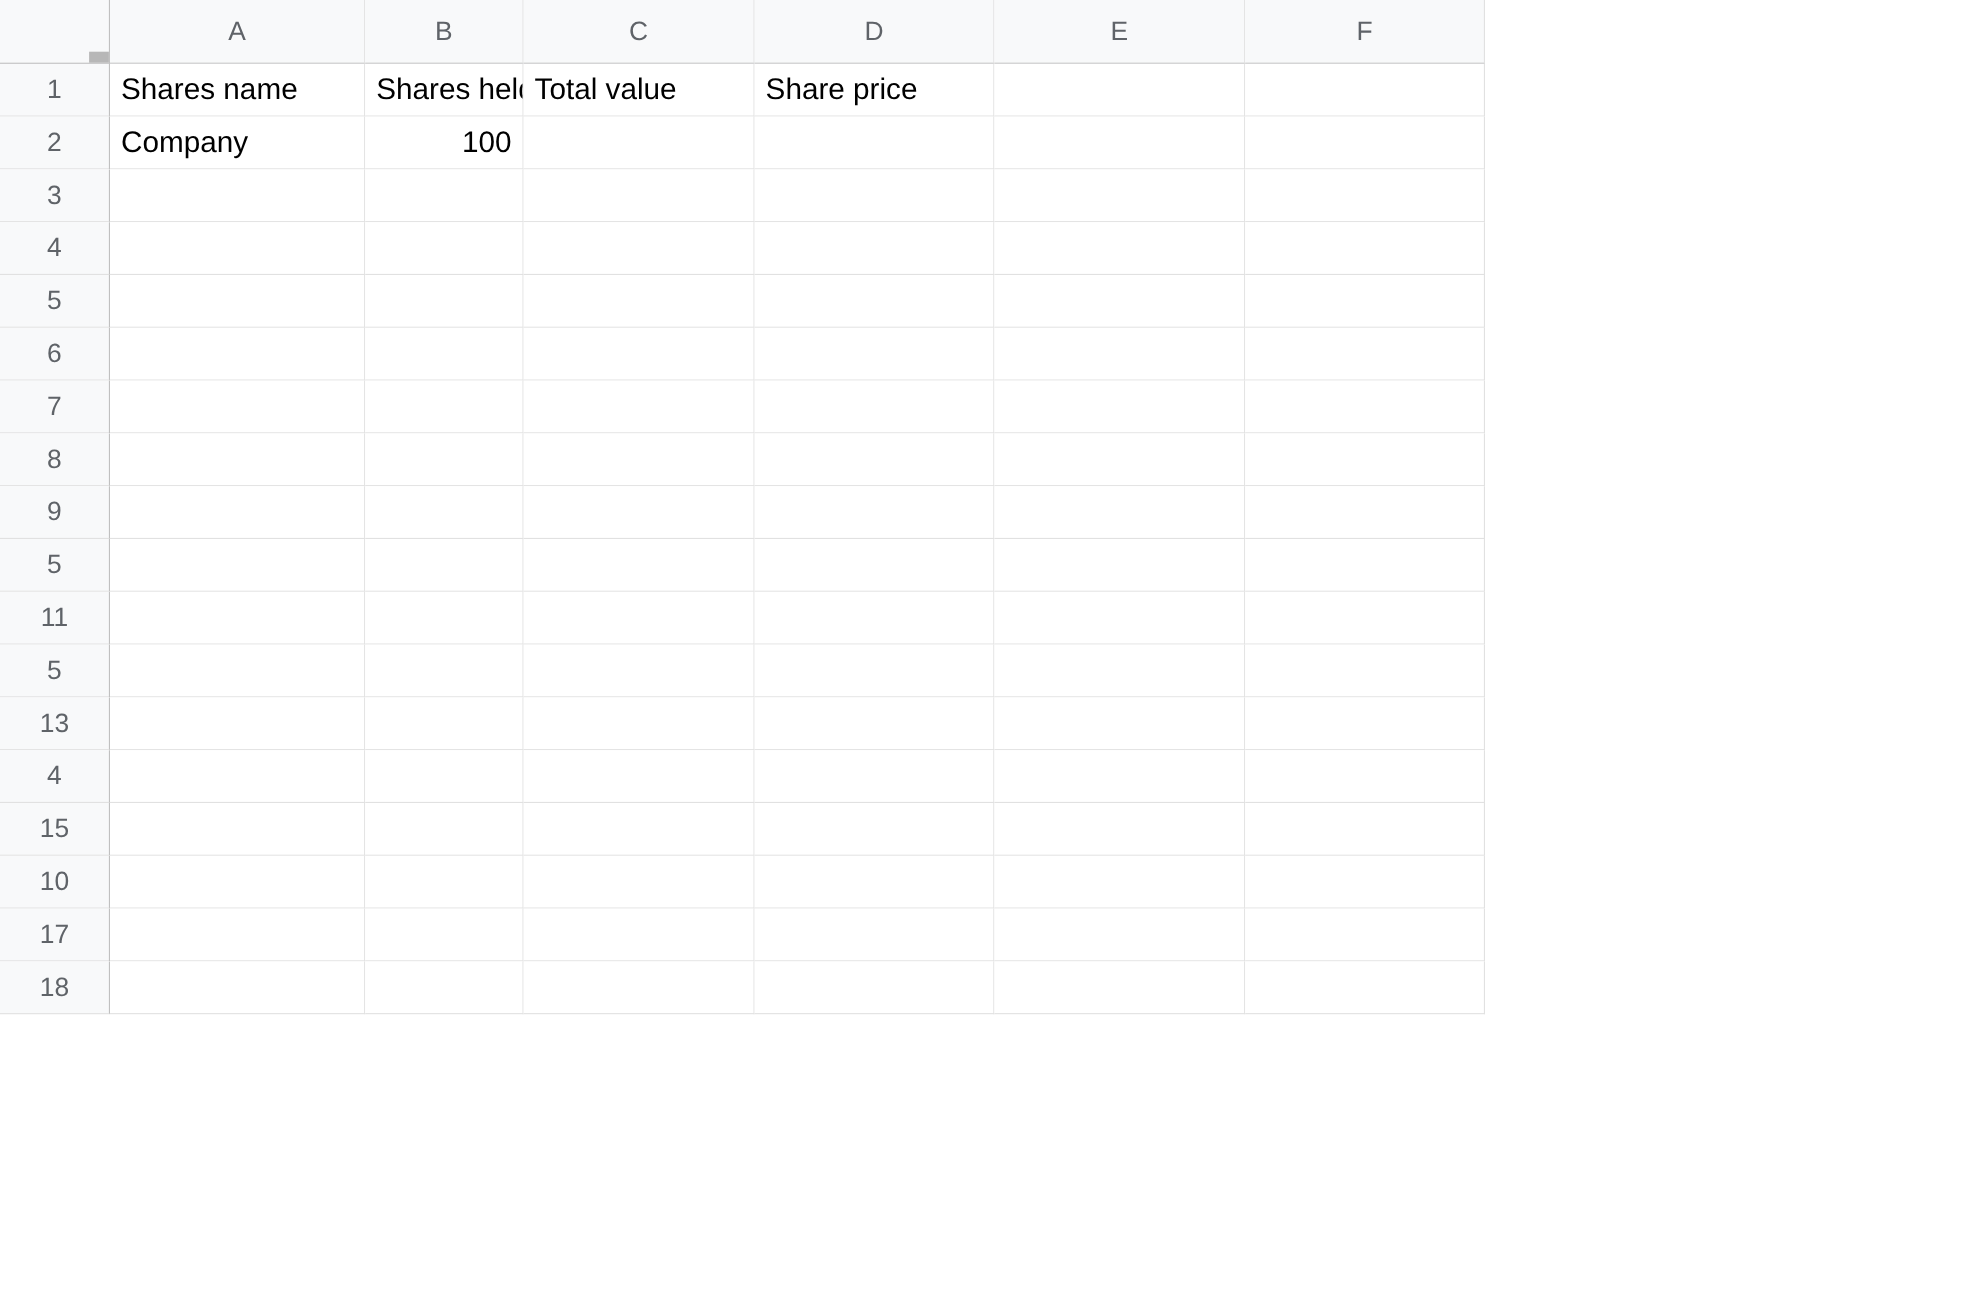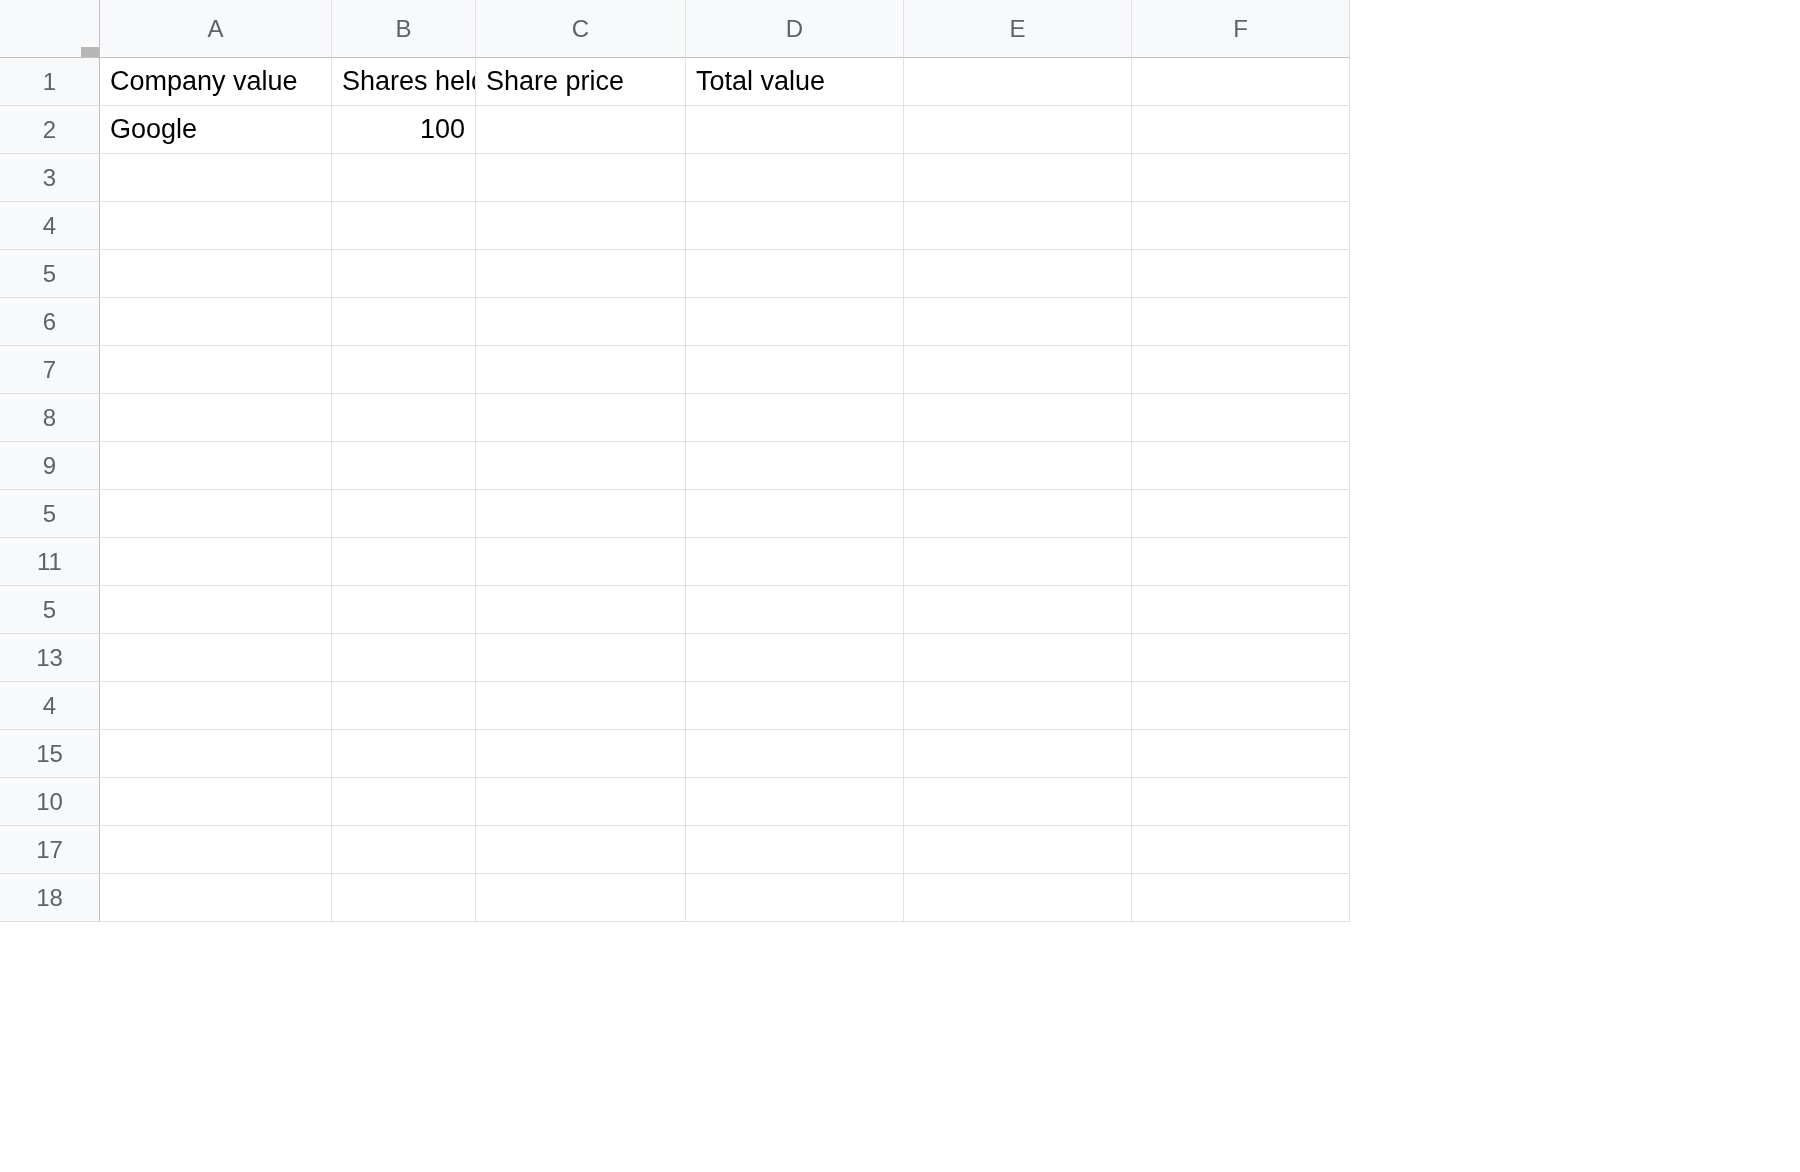--- a/index.html
+++ b/index.html
@@ -85,28 +85,28 @@
 
 <div class="spreadsheet" style="grid-template-columns: 100px 232px 144px 210px 218px 228px 218px; grid-template-rows: 58px 48px 48px 48px 48px 48px 48px 48px 48px 48px 48px 48px 48px 48px 48px 48px 48px 48px 48px;">
     <div class="corner-cell"></div>
     <div class="col-header">A</div>
     <div class="col-header">B</div>
     <div class="col-header">C</div>
     <div class="col-header">D</div>
     <div class="col-header">E</div>
     <div class="col-header">F</div>
     <div class="row-header">1</div>
-    <div class="cell text">Company value</div>
+    <div class="cell text">Shares name</div>
     <div class="cell text">Shares held</div>
+    <div class="cell text">Total value</div>
     <div class="cell text">Share price</div>
-    <div class="cell text">Total value</div>
     <div class="cell text"></div>
     <div class="cell text"></div>
     <div class="row-header">2</div>
-    <div class="cell text">Google</div>
+    <div class="cell text">Company</div>
     <div class="cell numeric">100</div>
     <div class="cell text"></div>
     <div class="cell text"></div>
     <div class="cell text"></div>
     <div class="cell text"></div>
     <div class="row-header">3</div>
     <div class="cell text"></div>
     <div class="cell text"></div>
     <div class="cell text"></div>
     <div class="cell text"></div>

